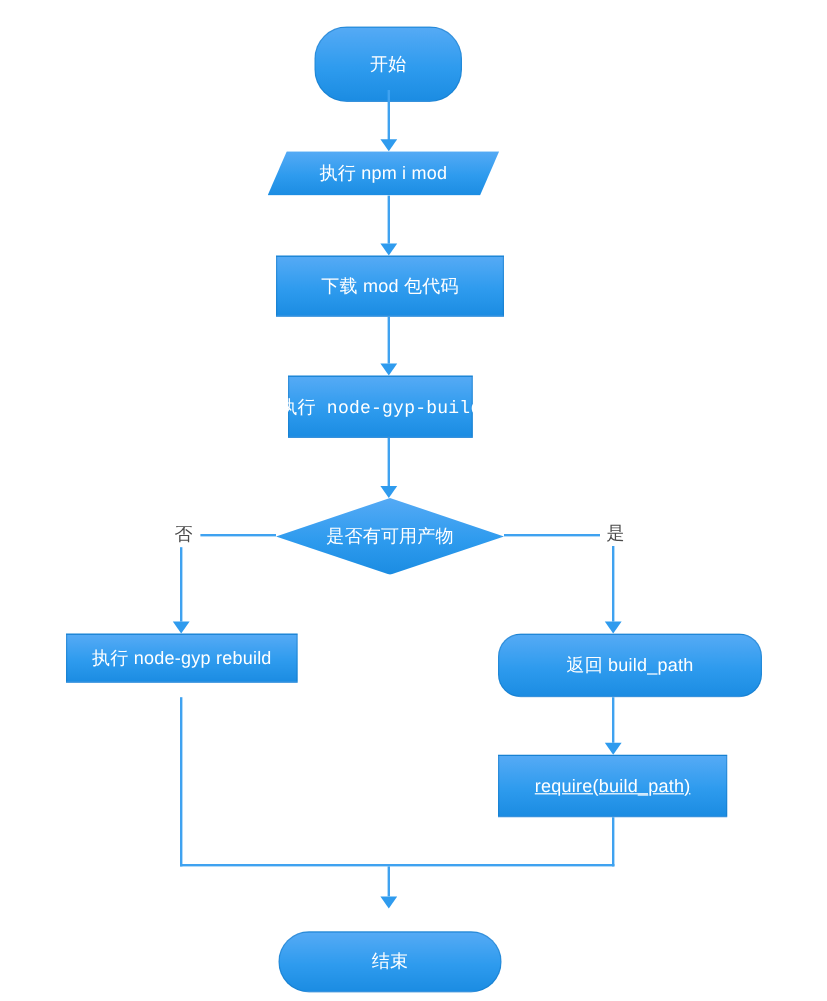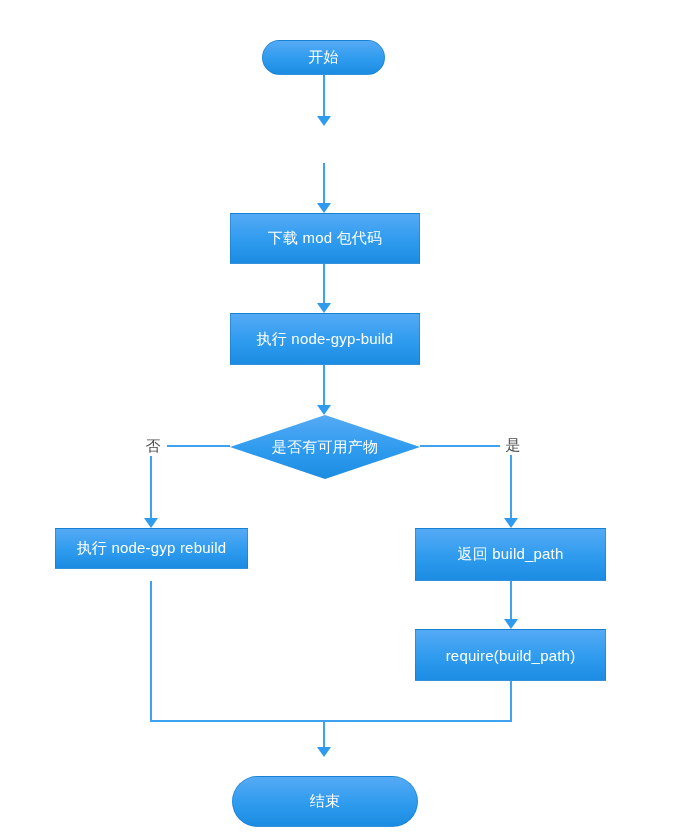--- a/index.html
+++ b/index.html
@@ -27,34 +27,35 @@
   .branch-label{
     position:absolute;background:#ffffff;color:#4a4a4a;font-size:15px;
     line-height:21px;text-align:center;padding:0 2px;
   }
 </style>
 </head>
 <body>
 
 <div class="canvas">
 
-  <div class="node terminator" style="left:262px;top:40px;width:123px;height:35px;">开始</div>
+  <div class="node terminator" style="left:262px;top:22px;width:123px;height:63px;">开始</div>
 
+  <div class="node io" style="left:223px;top:126px;width:193px;height:37px;">执行 npm i mod</div>
 
   <div class="node process" style="left:230px;top:213px;width:190px;height:51px;">下载 mod 包代码</div>
 
-  <div class="node process" style="left:230px;top:313px;width:190px;height:52px;">执行 node-gyp-build</div>
+  <div class="node process" style="left:240px;top:313px;width:154px;height:52px;font-family:Liberation Mono, monospace;">执行 node-gyp-build</div>
 
   <div class="node decision" style="left:230px;top:415px;width:190px;height:64px;">是否有可用产物</div>
 
   <div class="node process" style="left:55px;top:528px;width:193px;height:41px;">执行 node-gyp rebuild</div>
 
-  <div class="node process" style="left:415px;top:528px;width:191px;height:53px;">返回 build_path</div>
+  <div class="node process" style="left:415px;top:528px;width:220px;height:53px;border-radius:19px;">返回 build_path</div>
 
-  <div class="node process" style="left:415px;top:629px;width:191px;height:52px;">require(build_path)</div>
+  <div class="node process" style="left:415px;top:629px;width:191px;height:52px;text-decoration:underline;">require(build_path)</div>
 
   <div class="node terminator" style="left:232px;top:757px;width:186px;height:51px;margin-top:19px;">结束</div>
 
   <div class="vline" style="left:323px;top:75px;height:42px;"></div>
   <div class="arrowhead" style="left:317px;top:116px;"></div>
 
   <div class="vline" style="left:323px;top:163px;height:40px;"></div>
   <div class="arrowhead" style="left:317px;top:203px;"></div>
 
   <div class="vline" style="left:323px;top:264px;height:39px;"></div>

